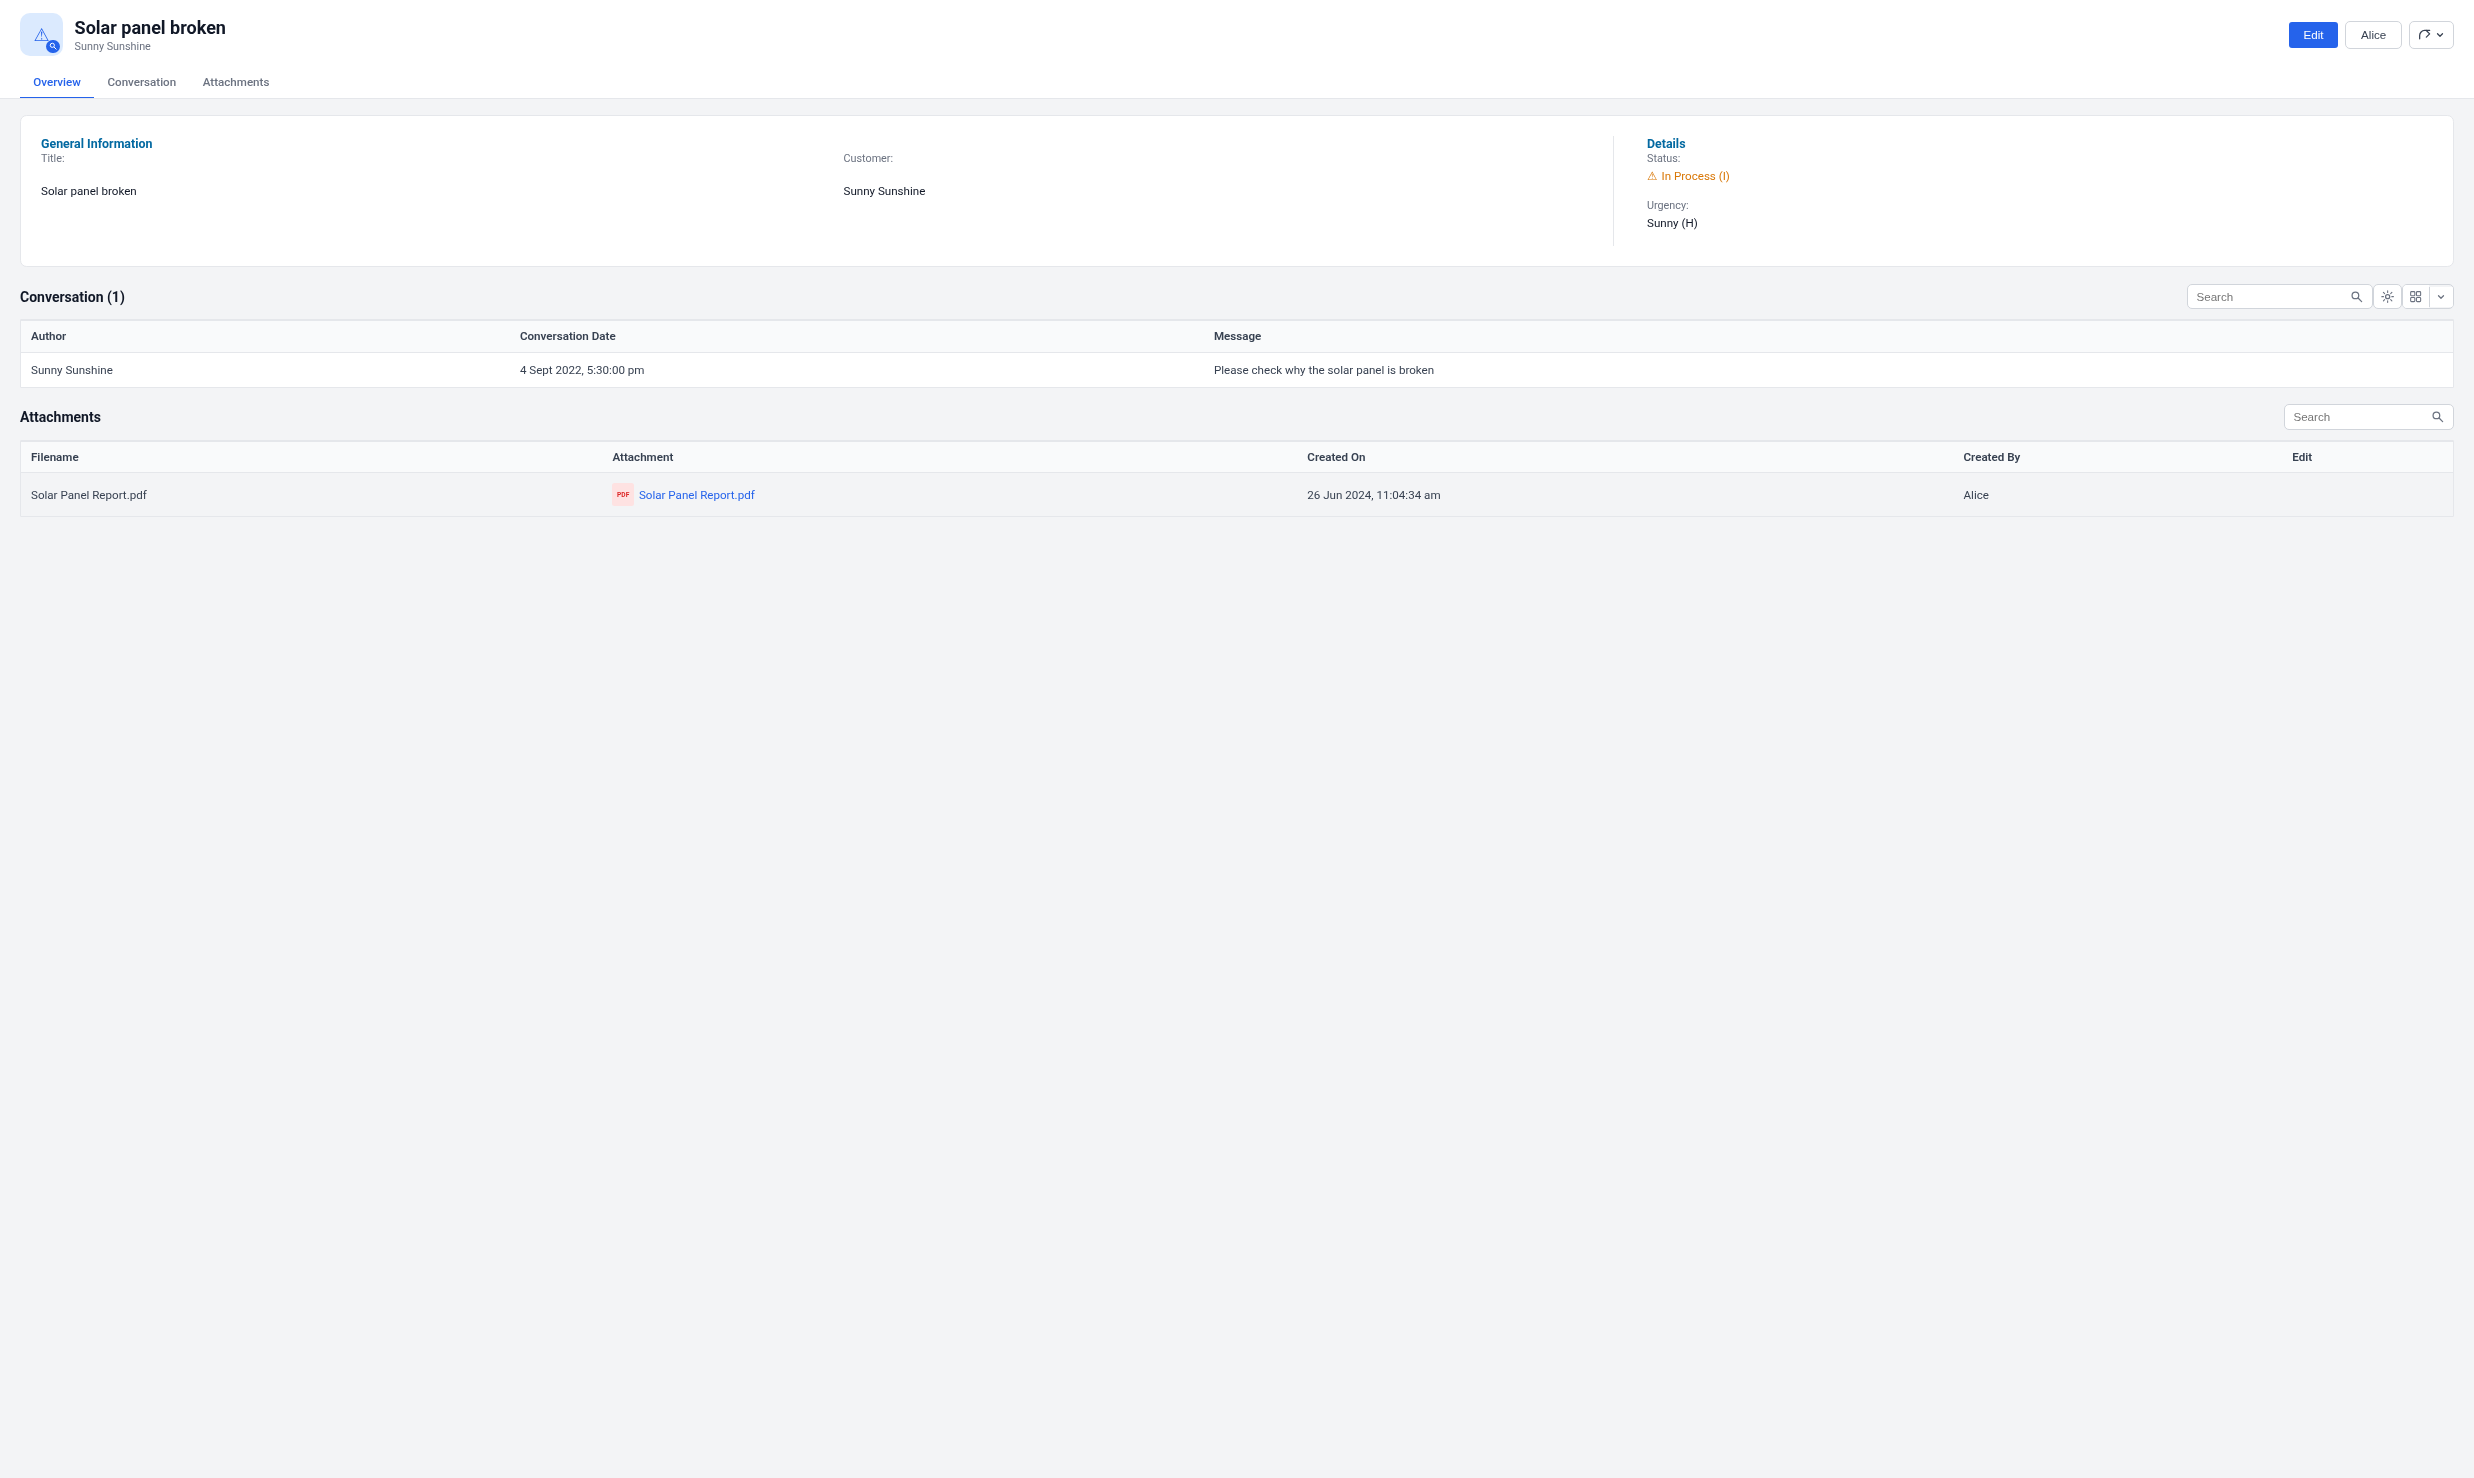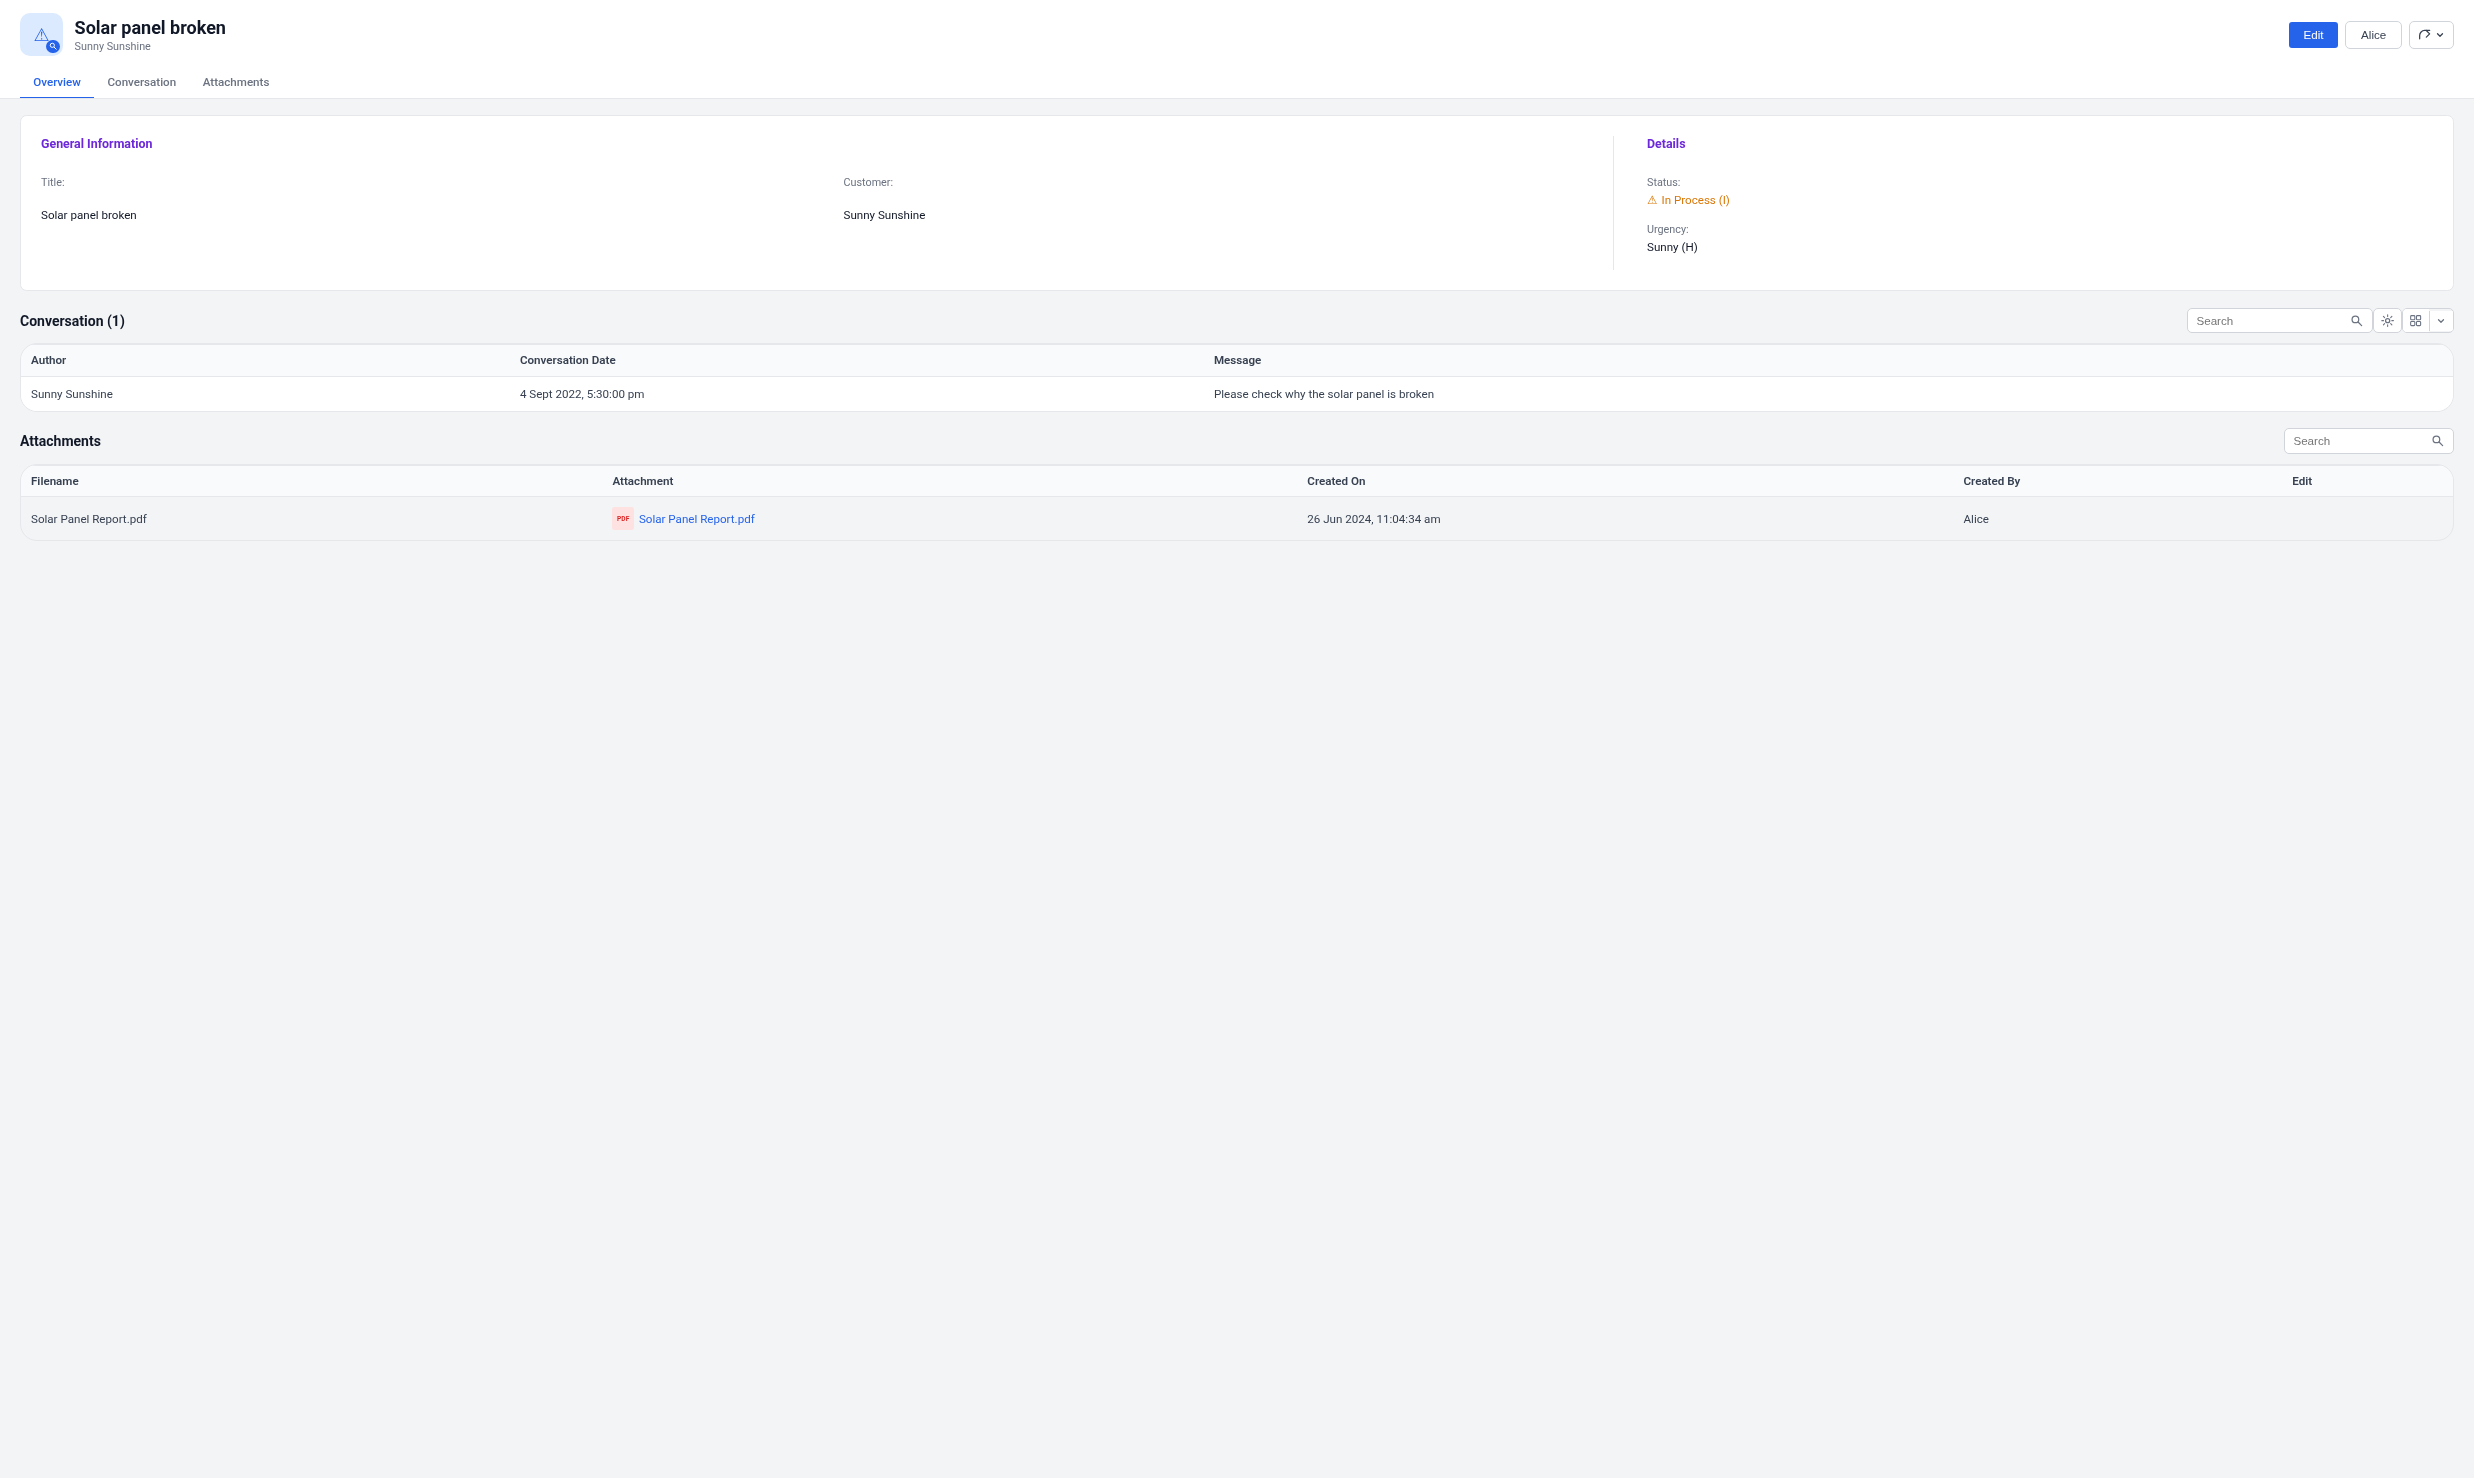--- a/index.html
+++ b/index.html
@@ -166,22 +166,22 @@
 
     .card-section-details {
       flex: 1;
       border-left: 0.8px solid #e5e7eb;
       padding-left: 33px;
     }
 
     .section-title {
       font-size: 12.4px;
       font-weight: 700;
-      color: #6d28d9;
-      margin-bottom: 25px;
+      color: #0369a1;
+      margin-bottom: 1px;
     }
 
     .info-grid {
       display: grid;
       grid-template-columns: 1fr 1fr;
       gap: 13.3px 33px;
     }
 
     .info-item label {
       font-size: 10.8px;
@@ -339,21 +339,21 @@
       border-bottom: 0.8px solid #f3f4f6;
       color: #374151;
     }
 
     .data-table tr:last-child td {
       border-bottom: none;
     }
 
     .table-wrapper {
       border: 0.8px solid #e5e7eb;
-      border-radius: 17px;
+      border-radius: 1px;
       overflow: hidden;
     }
 
     .pdf-link {
       display: inline-flex;
       align-items: center;
       gap: 5px;
       color: #2563eb;
       text-decoration: none;
     }

